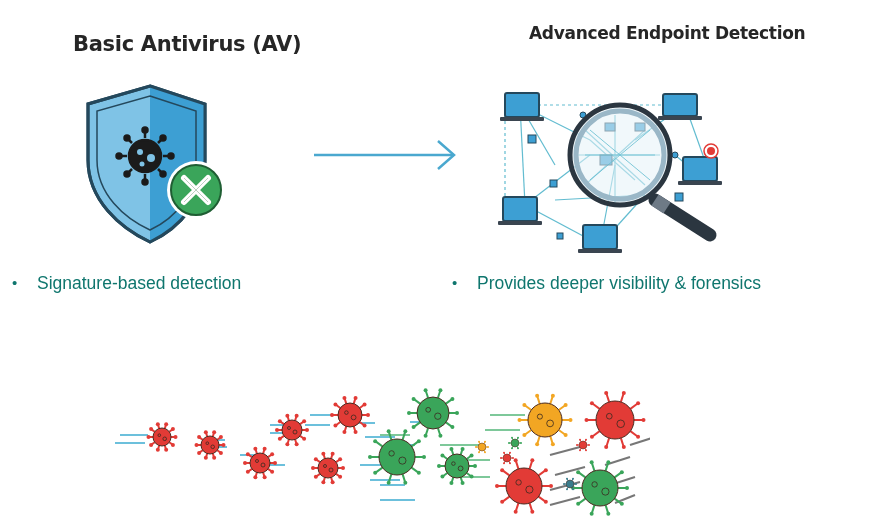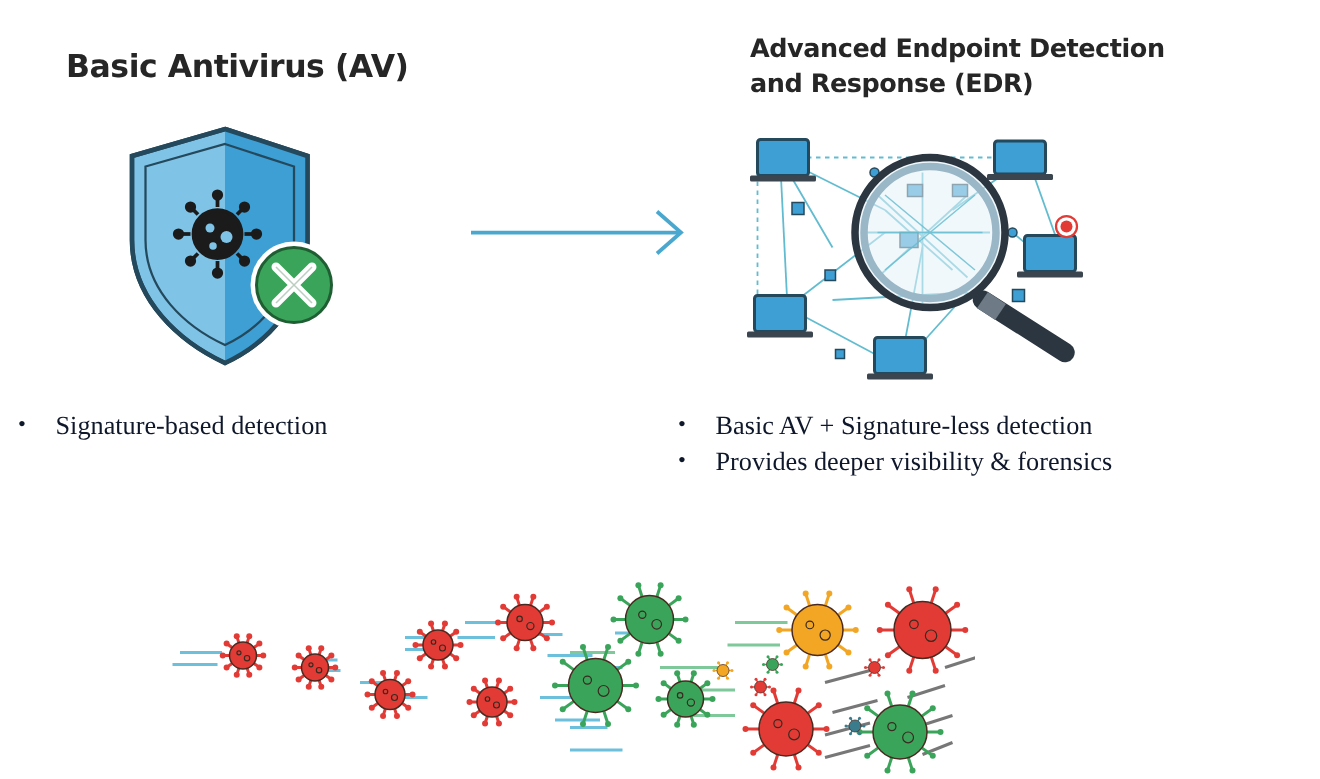--- a/index.html
+++ b/index.html
@@ -1,22 +1,22 @@
 <!DOCTYPE html>
 <html><head>
 <meta charset="utf-8">
 <style>
   html, body { margin:0; padding:0; background:#ffffff; }
   body { width:880px; height:519px; position:relative; overflow:hidden; font-family:"Liberation Sans", sans-serif; color:#1a1a1a; }
-  .title { position:absolute; font-weight:bold; color:#262626; font-family:"DejaVu Sans", sans-serif; letter-spacing:-0.3px; }
+  .title { position:absolute; font-weight:bold; color:#262626; font-family:"DejaVu Sans", sans-serif; letter-spacing:-0.3px;margin-left:29px; }
   #av-title { left:44px; top:32px; font-size:21px; }
-  #edr-title { left:500px; top:22px; font-size:17px; line-height:23px; }
+  #edr-title { left:500px; top:22px; font-size:17px; line-height:23px; text-align:center; }
   #edr-title span { display:block; }
   .icon { position:absolute; }
-  .bullets { position:absolute; list-style:none; margin:0; padding:0; font-size:17.5px; line-height:24px; color:#0f172a;font-family:Liberation Serif, serif; }
+  .bullets { position:absolute; list-style:none; margin:0; padding:0; font-size:17.5px; line-height:24px; color:#0f766e; }
   .bullets li { position:relative; padding-left:25px; }
   .bullets li::before { content:"•"; position:absolute; left:0; top:0; font-size:15px; }
   #av-bullets { left:12px; top:271px; width:340px; }
   #edr-bullets { left:452px; top:271px; width:390px; }
 </style>
 </head>
 <body>
 
 <div class="title" id="av-title">Basic Antivirus (AV)</div>
 
@@ -55,21 +55,20 @@
   </g>
 </svg>
 
 <svg class="icon" style="left:310px;top:138px" width="150" height="36" viewBox="0 0 150 36">
   <line x1="4" y1="17" x2="144" y2="17" stroke="#4aa8cf" stroke-width="2.5"></line>
   <polyline points="128,3 144,17 128,31" fill="none" stroke="#4aa8cf" stroke-width="2.5"></polyline>
 </svg>
 
 <div class="title" id="edr-title">
   <span>Advanced Endpoint Detection</span>
-  <span>and Response (EDR)</span>
 </div>
 
 <svg class="icon" style="left:495px;top:85px" width="240" height="170" viewBox="0 0 240 170">
   <g stroke="#62bcd0" stroke-width="1.2" fill="none">
     <line x1="25" y1="20" x2="95" y2="55"></line>
       <line x1="25" y1="20" x2="60" y2="80"></line>
       <line x1="25" y1="20" x2="30" y2="120"></line>
     <line x1="190" y1="20" x2="140" y2="55"></line>
       <line x1="190" y1="20" x2="215" y2="90"></line>
       <line x1="180" y1="70" x2="210" y2="95"></line>
@@ -124,21 +123,20 @@
       <line x1="155" y1="45" x2="95" y2="95"></line>
       <line x1="90" y1="70" x2="160" y2="70"></line>
   </g>
 </svg>
 
 <ul class="bullets" id="av-bullets">
   <li>Signature-based detection</li>
 </ul>
 
 <ul class="bullets" id="edr-bullets">
-  <li>Basic AV + Signature-less detection</li>
   <li>Provides deeper visibility &amp; forensics</li>
 </ul>
 
 <svg class="icon" id="viruses" style="left:110px;top:385px" width="540" height="134" viewBox="0 0 540 134">
     <line x1="10" y1="50" x2="38" y2="50" stroke="#6cc0dc" stroke-width="2"></line>
     <line x1="5" y1="58" x2="35" y2="58" stroke="#6cc0dc" stroke-width="2"></line>
     <line x1="95" y1="55" x2="115" y2="55" stroke="#6cc0dc" stroke-width="2"></line>
     <line x1="95" y1="62" x2="117" y2="62" stroke="#6cc0dc" stroke-width="2"></line>
     <line x1="130" y1="70" x2="155" y2="70" stroke="#6cc0dc" stroke-width="2"></line>
     <line x1="160" y1="48" x2="190" y2="48" stroke="#6cc0dc" stroke-width="2"></line>

